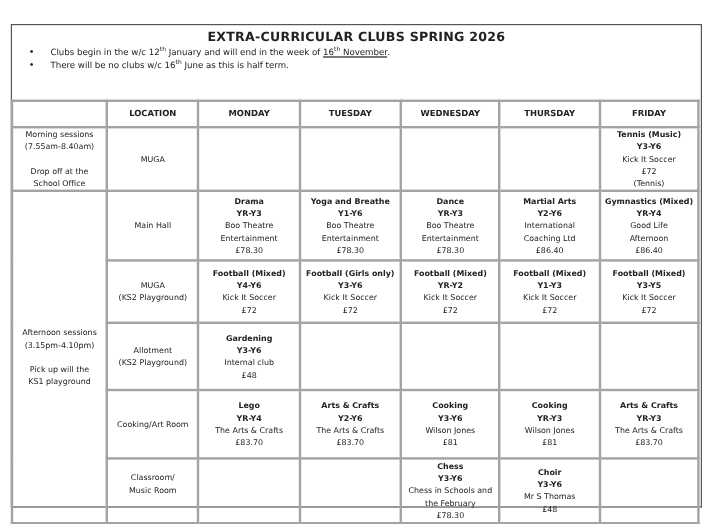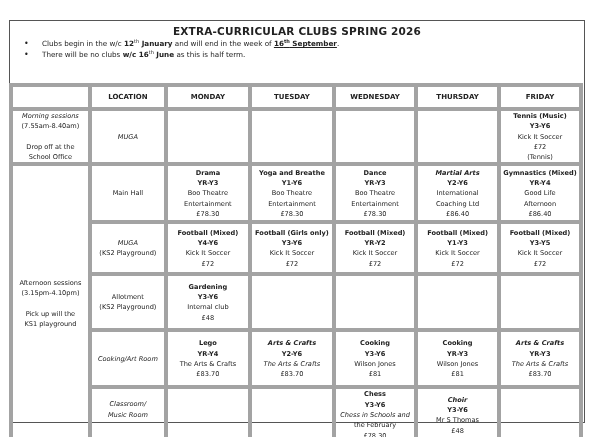--- a/index.html
+++ b/index.html
@@ -5,40 +5,40 @@
   html, body { margin: 0; padding: 0; background: #ffffff; }
   body { width: 600px; height: 437px; position: relative; overflow: hidden;
          font-family: "DejaVu Sans", sans-serif; color: #222; }
   .sheet { position: absolute; left: 9px; top: 20px; width: 576px; height: 403px;
            border: 1px solid #555; box-sizing: border-box; padding-left: 12px; }
   .title { position: absolute; left: 0; right: 0; top: 4px; text-align: center;
            font-size: 10.5px; font-weight: bold; letter-spacing: 0.2px; }
   .bullets { position: absolute; left: 14px; top: 17px; margin: 0; padding: 0; list-style: none; }
   .bullets li { font-size: 7.2px; line-height: 11px; position: relative; padding-left: 18px; }
   .bullets li::before { content: "•"; position: absolute; left: 0; top: 0; font-size: 8px; }
-  .bullets b { font-weight: bold; }
+  .bullets b { font-weight: normal; }
   .bullets .u { text-decoration: underline; }
   sup { font-size: 5px; vertical-align: super; line-height: 0; }
   table.grid { position: absolute; left: -1px; top: 62px; border-collapse: collapse; table-layout: fixed; }
-  table.grid td, table.grid th { border: 4px solid #a3a3a3; text-align: center; vertical-align: middle;
+  table.grid td, table.grid th { border: 2px solid #a3a3a3; text-align: center; vertical-align: middle;
            font-size: 6.6px; line-height: 10.3px; padding: 0 2px; overflow: hidden; }
   table.grid th { font-weight: bold; font-size: 7px; height: 20px; }
   .bold { font-weight: bold; }
-  .ital { font-style: italic; }
+  .ital { }
   .grp { font-size: 6.6px; line-height: 10.3px; }
   .grp .gap { height: 10px; }
 </style>
 </head>
 <body>
 
 <div class="sheet">
   <div class="title">EXTRA-CURRICULAR CLUBS SPRING 2026</div>
 
   <ul class="bullets">
-    <li><span>Clubs begin in the w/c </span><b>12</b><sup>th</sup><b> January</b><span> and will end in the week of </span><b class="u"><span>16</span><sup>th</sup><span> September</span></b><span>.</span></li>
+    <li><span>Clubs begin in the w/c </span><b>12</b><sup>th</sup><b> January</b><span> and will end in the week of </span><b class="u"><span>16</span><sup>th</sup><span> November</span></b><span>.</span></li>
     <li><span>There will be no clubs </span><b>w/c 16</b><sup>th</sup><b> June</b><span> as this is half term.</span></li>
   </ul>
 
   <table class="grid">
     <colgroup>
       <col style="width:80px">
         <col style="width:77px">
         <col style="width:85px">
         <col style="width:85px">
         <col style="width:83px">

